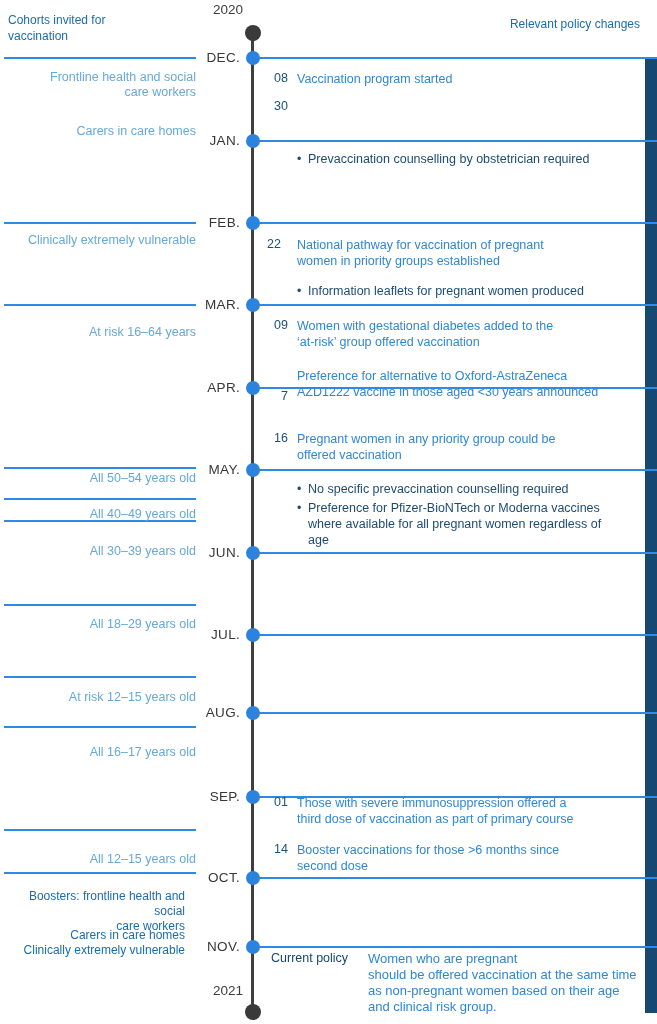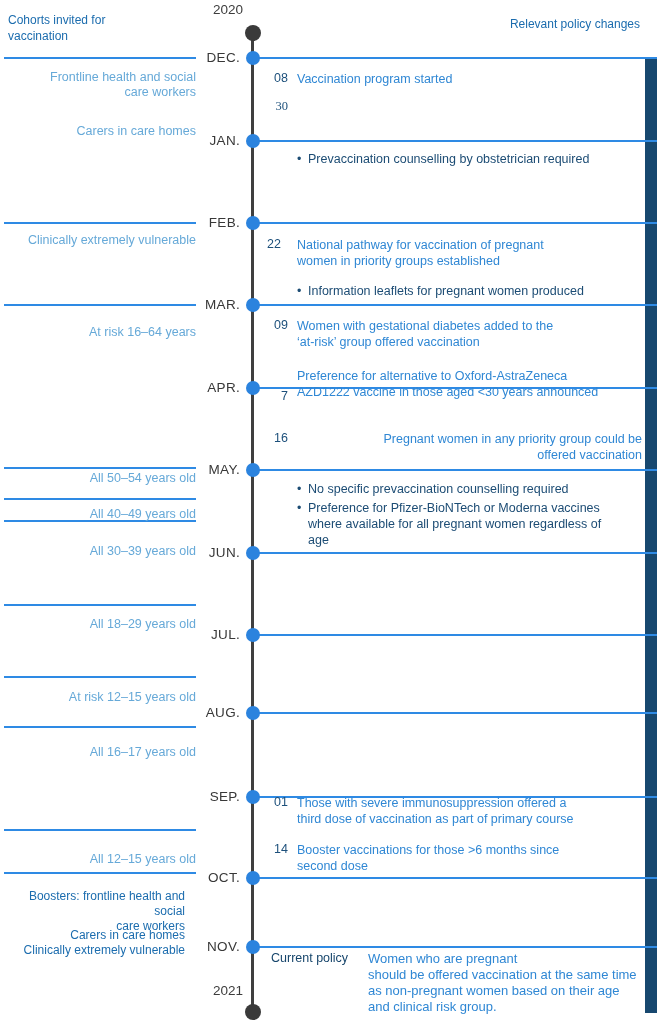--- a/index.html
+++ b/index.html
@@ -138,36 +138,36 @@
   <div class="cohort" style="top:852px;">All 12–15 years old</div>
 
   <div class="booster" style="top:889px;">Boosters: frontline health and social
 care workers</div>
   <div class="booster" style="top:928px;">Carers in care homes</div>
   <div class="booster" style="top:943px;">Clinically extremely vulnerable</div>
 
   <div class="evt-date" style="top:71px;">08</div>
   <div class="evt-text" style="top:71px;">Vaccination program started</div>
 
-  <div class="evt-date" style="top:99px;font-family:Liberation Serif, serif;">30</div>
+  <div class="evt-date" style="top:99px;">30</div>
 
   <div class="evt-date" style="top:237px;text-align:center;">22</div>
   <div class="evt-text" style="top:237px;">National pathway for vaccination of pregnant
 women in priority groups established</div>
 
   <div class="evt-date" style="top:318px;">09</div>
   <div class="evt-text" style="top:318px;">Women with gestational diabetes added to the
 ‘at-risk’ group offered vaccination</div>
 
   <div class="evt-date" style="top:389px;">7</div>
   <div class="evt-text" style="top:368px;">Preference for alternative to Oxford-AstraZeneca
 AZD1222 vaccine in those aged &lt;30 years announced</div>
 
   <div class="evt-date" style="top:431px;">16</div>
-  <div class="evt-text" style="top:431px;text-align:right;">Pregnant women in any priority group could be
+  <div class="evt-text" style="top:431px;">Pregnant women in any priority group could be
 offered vaccination</div>
 
   <div class="evt-date" style="top:795px;">01</div>
   <div class="evt-text" style="top:795px;">Those with severe immunosuppression offered a
 third dose of vaccination as part of primary course</div>
 
   <div class="evt-date" style="top:842px;">14</div>
   <div class="evt-text" style="top:842px;">Booster vaccinations for those &gt;6 months since
 second dose</div>
 

